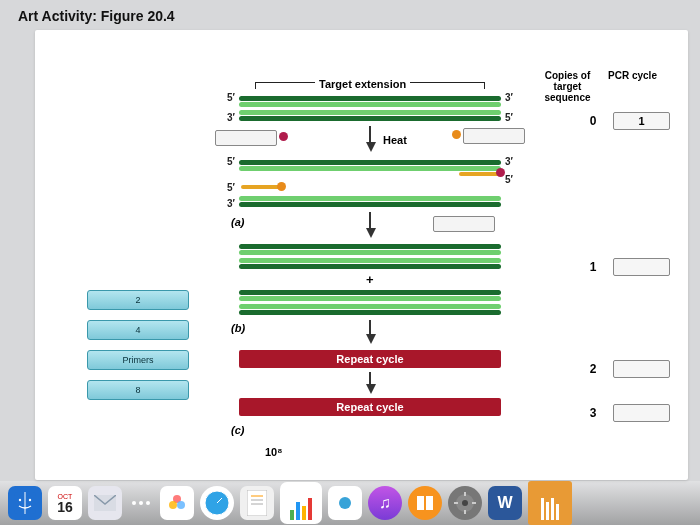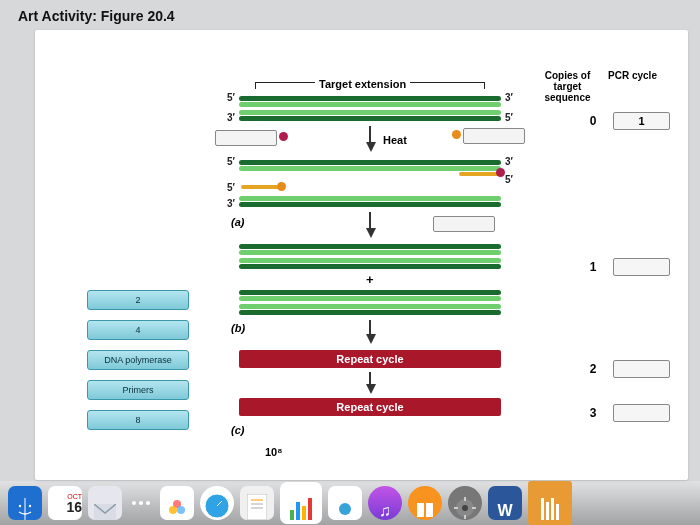--- a/index.html
+++ b/index.html
@@ -33,21 +33,21 @@
   .drop-slot{position:absolute;width:60px;height:14px;border:1px solid #888;border-radius:2px;background:#f4f4f4}
   .primer{position:absolute;width:40px;height:4px;background:#e6a423;border-radius:2px}
   .ball{position:absolute;width:9px;height:9px;border-radius:50%}
   .ball.o{background:#e88b1a}
   .ball.r{background:#b01c4c}
   .bracket{position:absolute;border-top:1px solid #222}
   .bracket:before,.bracket:after{content:"";position:absolute;top:0;width:1px;height:6px;background:#222}
   .bracket:before{left:0}.bracket:after{right:0}
   
   .dock{position:absolute;bottom:0;left:0;right:0;height:44px;background:linear-gradient(rgba(255,255,255,.25),rgba(0,0,0,.25));display:flex;align-items:center;gap:6px;padding:0 8px}
-  .dock-icon{width:34px;height:34px;border-radius:7px;display:flex;align-items:flex-end;justify-content:center;font-size:16px;color:#fff;flex:0 0 34px}
+  .dock-icon{width:34px;height:34px;border-radius:7px;display:flex;align-items:center;justify-content:center;font-size:16px;color:#fff;flex:0 0 34px}
   .finder{background:#1f6fd1}
   .cal{background:#fff;color:#c00;flex-direction:column;font-size:7px}
   .cal .d{font-size:14px;color:#222;font-weight:bold;line-height:1}
   .mail{background:#e6e6ee}
   .photos{background:#fff;color:#ff5a5a}
   .safari{background:#fff;border-radius:50%}
   .pages{background:#f0f0f0}
   .itunes{background:linear-gradient(#c255e6,#7a3bd6);border-radius:50%}
   .ibooks{background:#f7931e;border-radius:50%}
   .prefs{background:#777;border-radius:50%}
@@ -63,21 +63,20 @@
 <body>
 
 <div class="frame">
   <div class="title">Art Activity: Figure 20.4</div>
 
   <div class="page">
 
     <div class="labels">
       <div class="label-item">2</div>
       <div class="label-item">4</div>
-      <div class="label-item">DNA polymerase</div>
       <div class="label-item">Primers</div>
       <div class="label-item">8</div>
     </div>
 
     <div class="headers">
       <div>Copies of target sequence</div>
       <div>PCR cycle</div>
     </div>
 
     <div class="cycle-row" style="top:82px">

